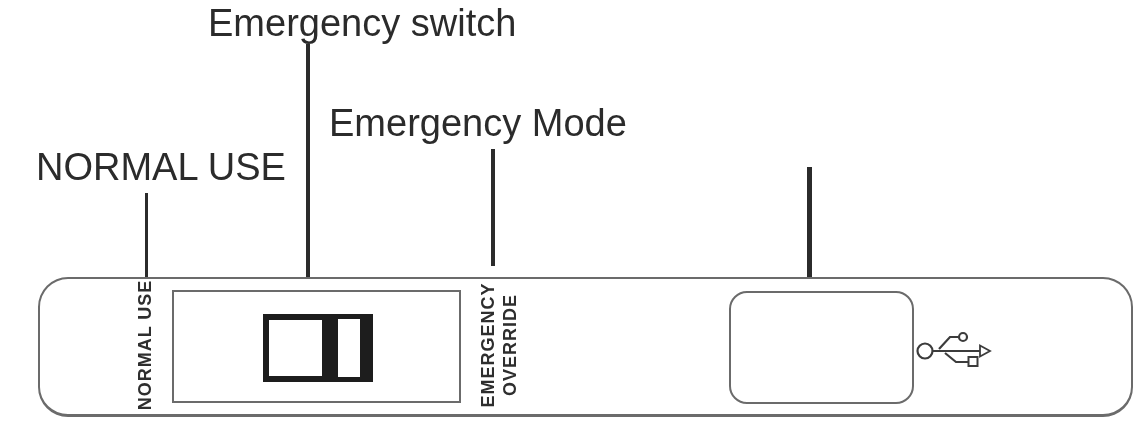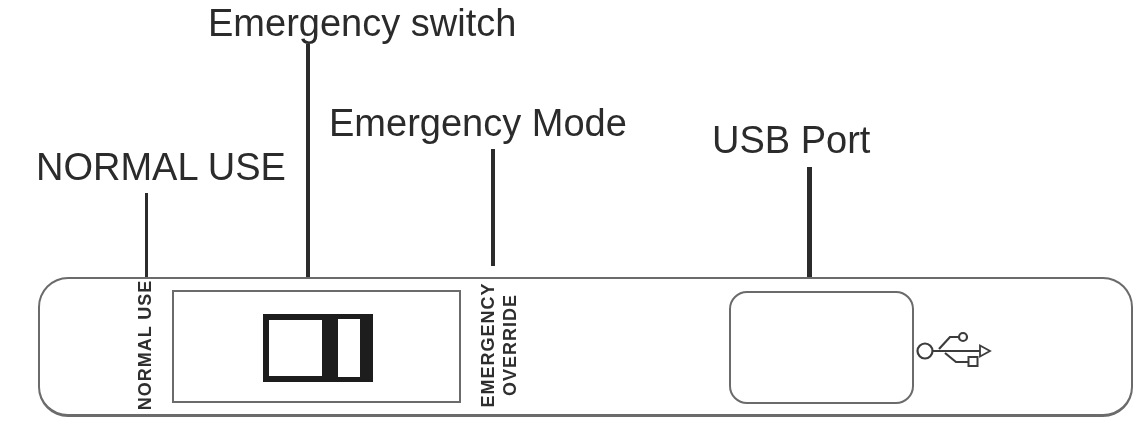--- a/index.html
+++ b/index.html
@@ -88,21 +88,20 @@
 <body>
 
 <div id="stage">
 
   <div class="abs callout-label" style="left:329px; top:103px;">Emergency Mode</div>
 
   <div class="abs callout-label" style="left:208px; top:3px;">Emergency switch</div>
 
   <div class="abs callout-label" style="left:36px; top:147px;">NORMAL USE</div>
 
-  <div class="abs callout-label" style="left:712px; top:120px;">USB Port</div>
 
   <div class="abs leader" style="left:306px; top:44px; width:4px; height:262px;"></div>
   <div class="abs leader" style="left:491px; top:149px; width:4px; height:117px;"></div>
   <div class="abs leader" style="left:145px; top:193px; width:3px; height:87px;"></div>
   <div class="abs leader" style="left:807px; top:167px; width:5px; height:122px;"></div>
 
   <div class="abs" id="device-panel"></div>
 
   <div class="abs vertical-text" style="left:145px; top:345px;">NORMAL USE</div>
 

